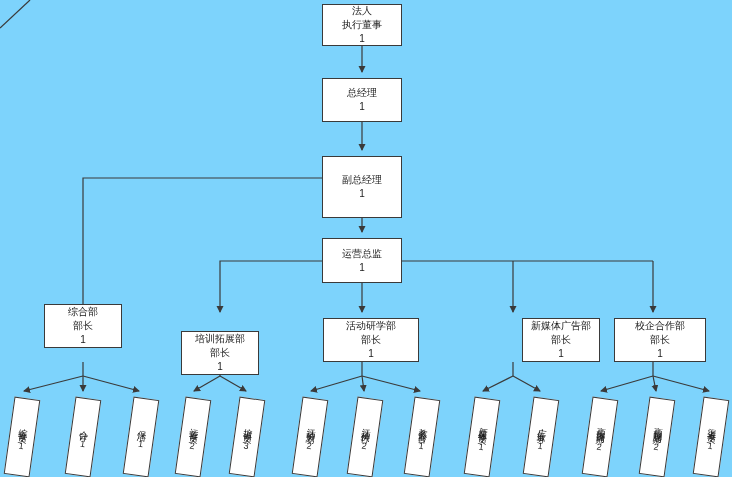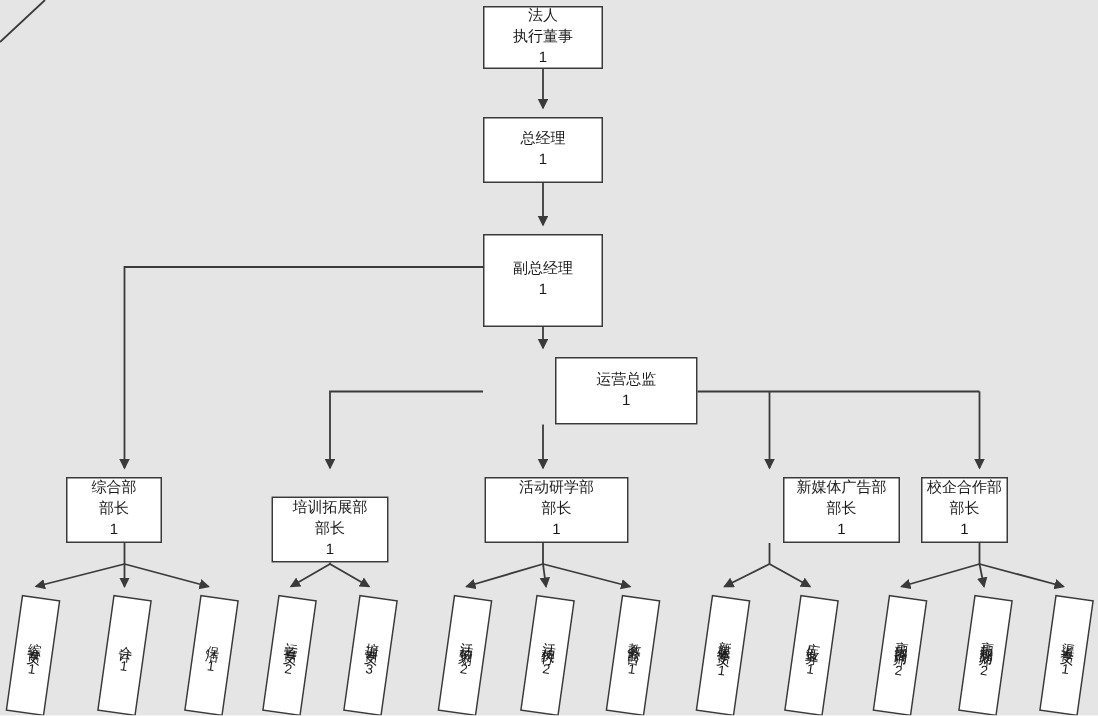--- a/index.html
+++ b/index.html
@@ -1,21 +1,21 @@
 <!DOCTYPE html>
 <html><head>
 <meta charset="utf-8">
 <style>
   html, body { margin: 0; padding: 0; background: #ffffff; }
   .canvas {
     position: relative;
     width: 732px;
     height: 477px;
     overflow: hidden;
-    background: #e5e5e5;
+    background: #7dd3fc;
     font-family: "Liberation Sans", "DejaVu Sans", sans-serif;
   }
   .connectors {
     position: absolute;
     left: 0; top: 0;
     width: 732px; height: 477px;
     pointer-events: none;
   }
   .node {
     position: absolute;
@@ -100,46 +100,46 @@
 1</span>
   </div>
   <div class="node" style="left:322px;top:78px;width:80px;height:44px;">
     <span class="lbl">总经理
 1</span>
   </div>
   <div class="node" style="left:322px;top:156px;width:80px;height:62px;">
     <span class="lbl">副总经理
 1</span>
   </div>
-  <div class="node" style="left:322px;top:238px;width:95px;height:45px;margin-left:48px;">
+  <div class="node" style="left:322px;top:238px;width:80px;height:45px;">
     <span class="lbl">运营总监
 1</span>
   </div>
 
-  <div class="node" style="left:44px;top:318px;width:64px;height:44px;">
+  <div class="node" style="left:44px;top:304px;width:78px;height:44px;">
     <span class="lbl">综合部
 部长
 1</span>
   </div>
   <div class="node" style="left:181px;top:318px;width:78px;height:44px;margin-top:13px;">
     <span class="lbl">培训拓展部
 部长
 1</span>
   </div>
   <div class="node" style="left:323px;top:318px;width:96px;height:44px;">
     <span class="lbl">活动研学部
 部长
 1</span>
   </div>
   <div class="node" style="left:474px;top:318px;width:78px;height:44px;margin-left:48px;">
     <span class="lbl">新媒体广告部
 部长
 1</span>
   </div>
-  <div class="node" style="left:614px;top:318px;width:58px;height:44px;">
+  <div class="node" style="left:614px;top:318px;width:92px;height:44px;">
     <span class="lbl">校企合作部
 部长
 1</span>
   </div>
 
   <div class="node leaf" style="left:9px;top:398px;width:26px;height:78px;">
     <span class="lbl">综合专员 1</span>
   </div>
   <div class="node leaf" style="left:70px;top:398px;width:26px;height:78px;">
     <span class="lbl">会计 1</span>

